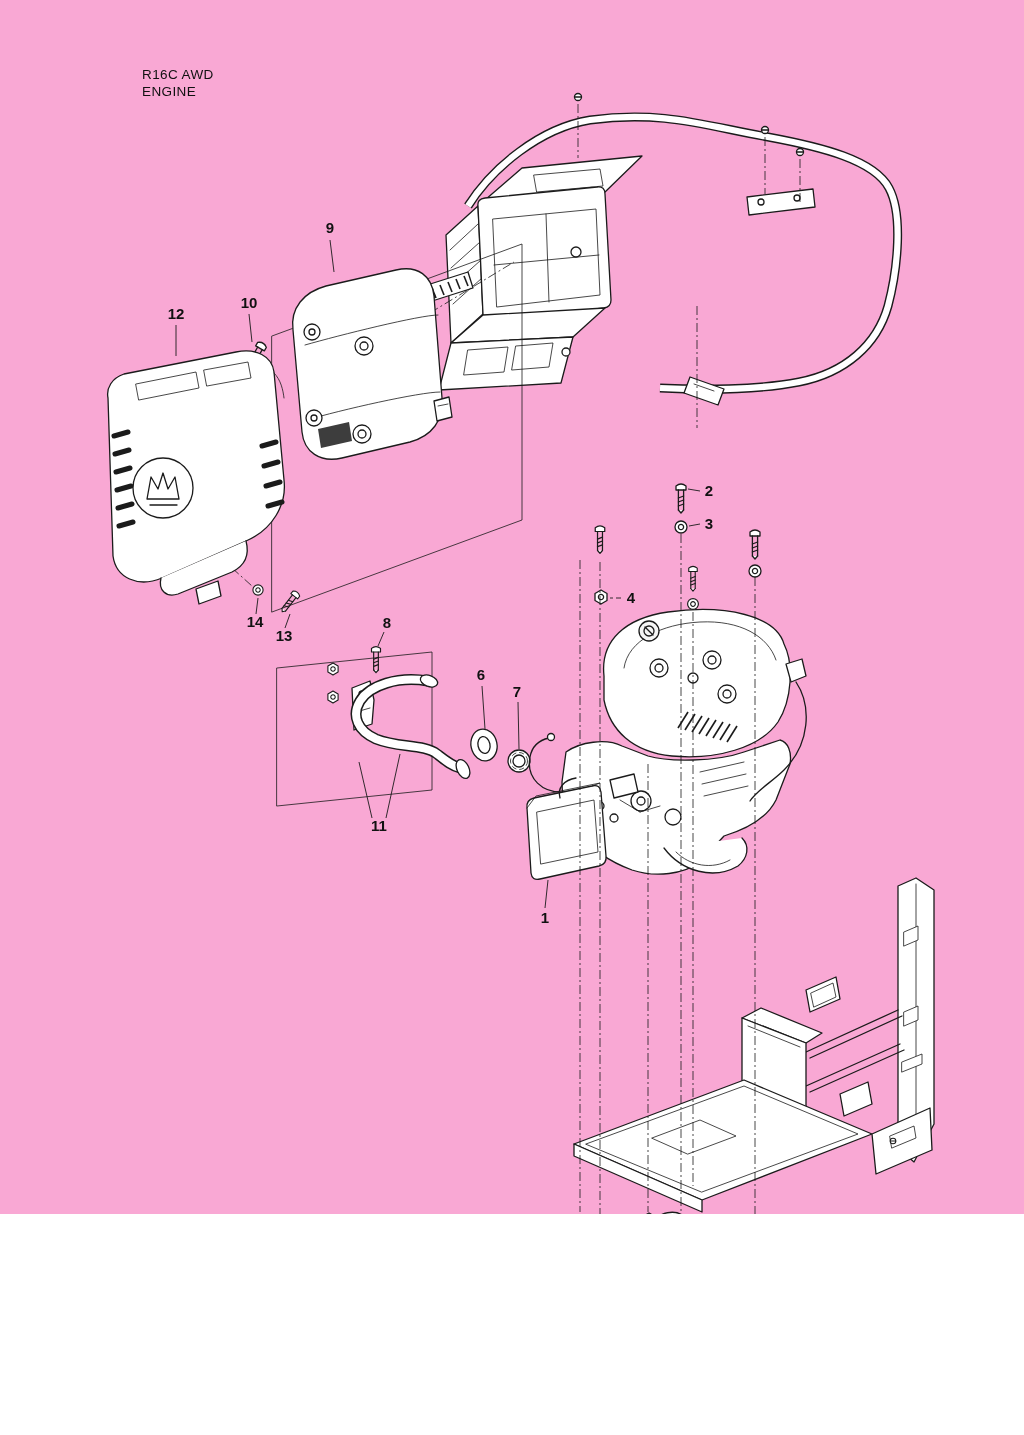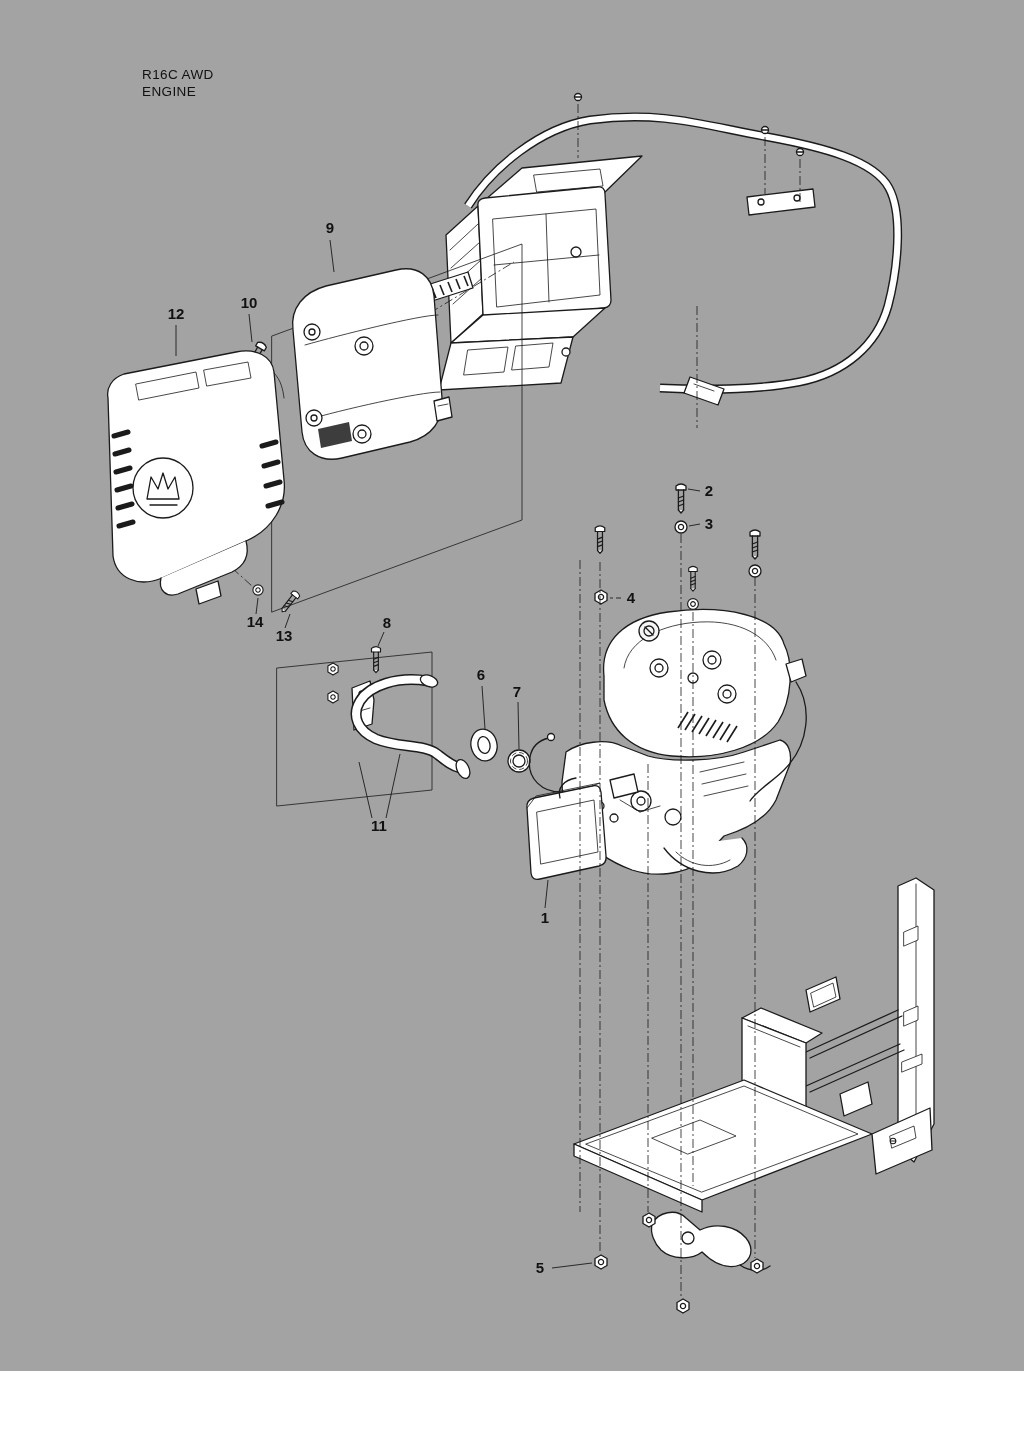--- a/index.html
+++ b/index.html
@@ -1,17 +1,17 @@
 <!DOCTYPE html>
 <html><head>
 <meta charset="utf-8">
 <title>R16C AWD ENGINE</title>
 <style>
   html,body{margin:0;padding:0;background:#fff;}
-  .page{position:relative;width:1024px;height:1371px;background:#a3a3a3;overflow:hidden;
+  .page{position:relative;width:1024px;height:1214px;background:#f9a8d4;overflow:hidden;
         font-family:"Liberation Sans",sans-serif;color:#111;}
   .hdr{position:absolute;left:142px;top:66px;font-size:13.5px;line-height:17px;
        letter-spacing:.4px;font-weight:400;}
   .hdr span{display:block;}
   svg.diagram{position:absolute;left:0;top:0;width:1024px;height:1435px;}
   .ln{fill:none;stroke:#1b1b1b;stroke-width:1.3;stroke-linejoin:round;stroke-linecap:round;}
   .f-w{fill:#ffffff;}
   .f-l{fill:#f5f5f5;}
   .f-d{fill:#3d3d3d;stroke:none;}
   .thin{stroke-width:0.8;}

